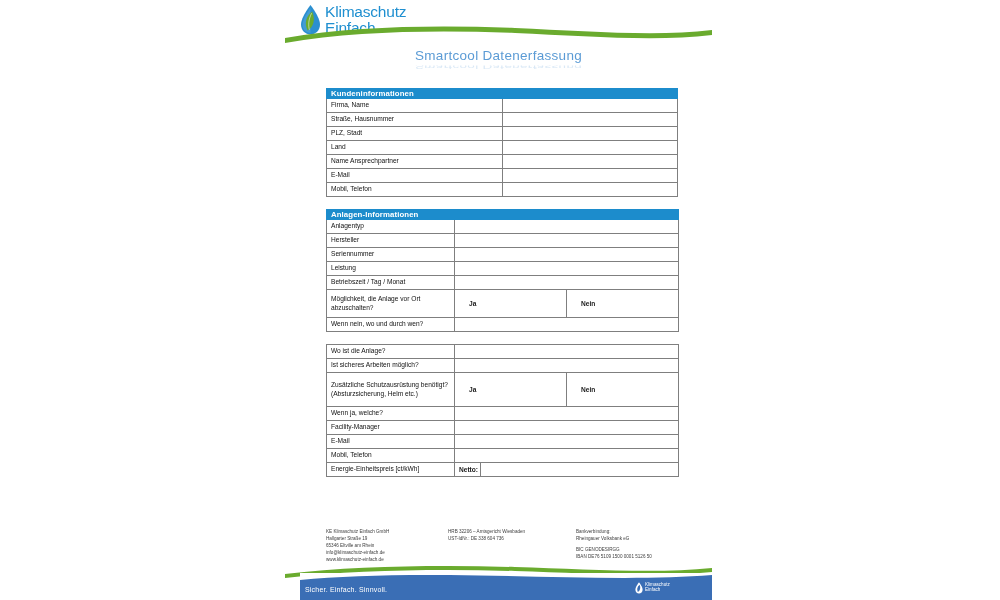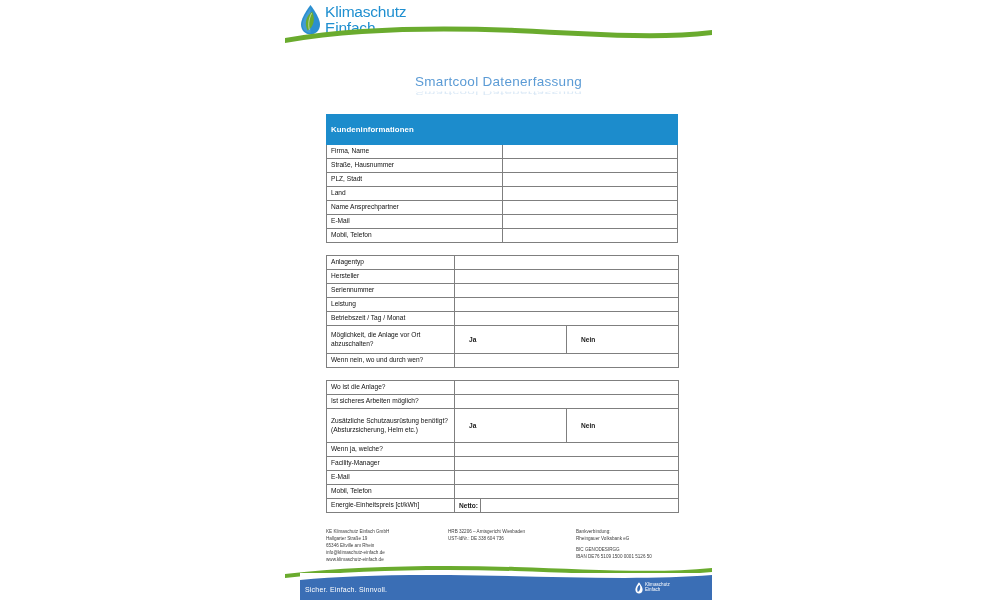--- a/index.html
+++ b/index.html
@@ -59,21 +59,21 @@
     position: absolute;
     left: 0;
     top: 24px;
     width: 427px;
     height: 22px;
   }
 
   
   #title-area {
     position: relative;
-    margin-top: 26px;
+    margin-top: 0;
     height: 40px;
   }
   #doc-title {
     text-align: center;
     font-size: 13.5px;
     color: #5b9bd5;
     letter-spacing: 0.3px;
     font-weight: 400;
   }
   #doc-title-reflection {
@@ -127,21 +127,21 @@
     color: #1a1a1a;
   }
   .table-gap { height: 12px; }
 
   .form-table th.section-head {
     background: #1c8ccc;
     color: #ffffff;
     text-align: left;
     font-size: 7.8px;
     font-weight: bold;
-    padding: 10px 4px;
+    padding: 0 4px;
     border: 1px solid #1c8ccc;
     letter-spacing: 0.1px;
   }
 
   .form-table td {
     border: 1px solid #7f7f7f;
     height: 11px;
     padding: 1px 4px;
     vertical-align: middle;
   }
@@ -298,20 +298,23 @@
 
   <div class="table-gap"></div>
 
   <table class="form-table">
     <colgroup>
         <col style="width:128px">
         <col style="width:112px">
         <col style="width:112px">
       </colgroup>
     <tbody>
+        <tr>
+      <th class="section-head" colspan="3">Anlagen-Informationen</th>
+    </tr>
     <tr>
       <td class="label-cell">Anlagentyp</td>
       <td class="value-cell" colspan="2"></td>
     </tr>
     <tr>
       <td class="label-cell">Hersteller</td>
       <td class="value-cell" colspan="2"></td>
     </tr>
     <tr>
       <td class="label-cell">Seriennummer</td>

